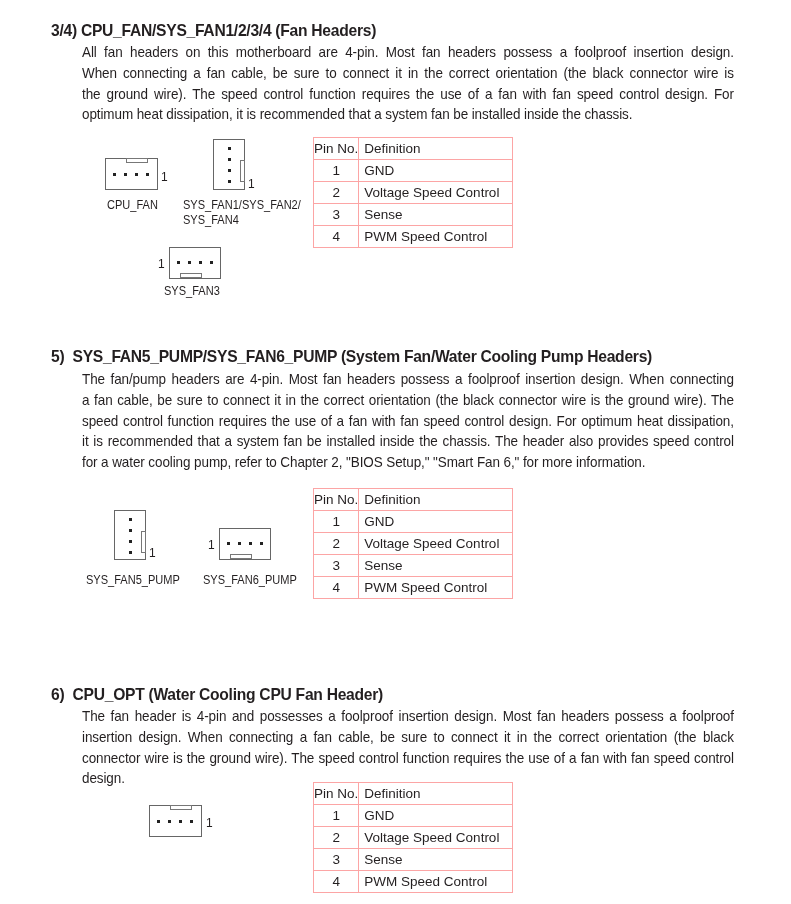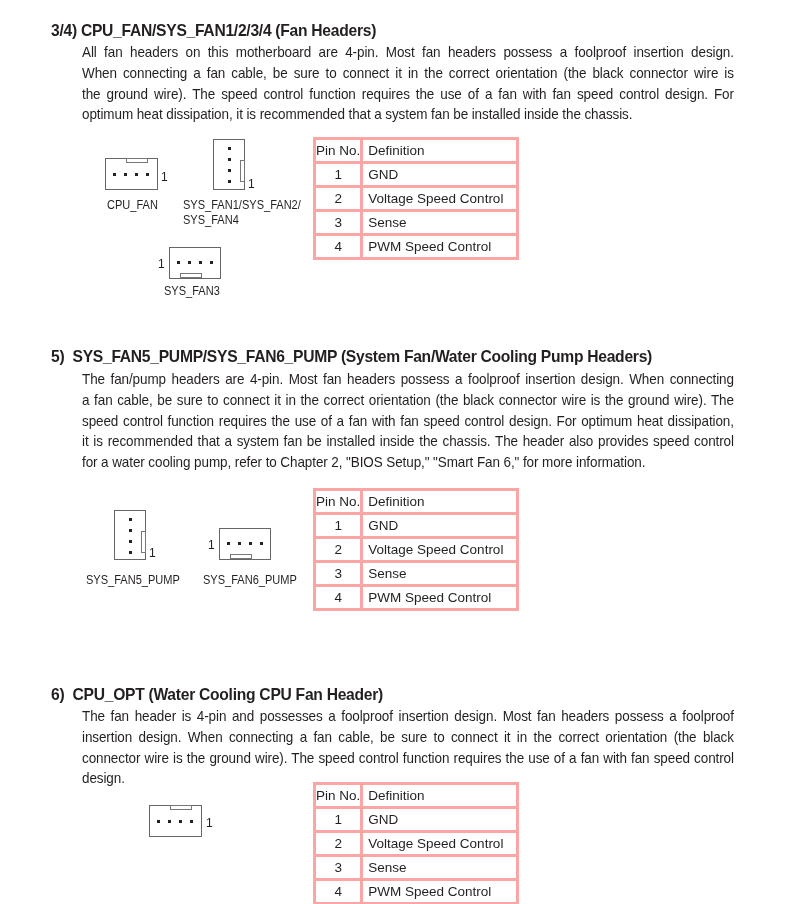--- a/index.html
+++ b/index.html
@@ -2,21 +2,21 @@
 <html><head>
 <meta charset="utf-8">
 <style>
   html,body{margin:0;padding:0;background:#fff;}
   body{width:791px;height:904px;position:relative;overflow:hidden;font-family:"Liberation Sans",sans-serif;color:#231f20;}
   .sec-title{position:absolute;font-weight:bold;font-size:17px;letter-spacing:-0.3px;transform:scaleX(0.92);transform-origin:left top;white-space:nowrap;}
   .para{position:absolute;font-size:14.5px;line-height:20.8px;text-align:justify;transform:scaleX(0.93);transform-origin:left top;letter-spacing:-0.1px;}
   .para span{display:block;text-align:justify;text-align-last:justify;white-space:nowrap;}
   .para span.last{text-align-last:left;}
   table.pins{position:absolute;border-collapse:collapse;font-size:13.5px;}
-  table.pins td{border:3px solid #fca5a5;height:21px;padding:0 5px;white-space:nowrap;}
+  table.pins td{border:1px solid #fca5a5;height:21px;padding:0 5px;white-space:nowrap;}
   table.pins td.num{text-align:center;width:44px;padding:0;}
   table.pins td.def{width:143px;}
   .hdr{position:absolute;border:1.5px solid #666;box-sizing:border-box;background:#fff;}
   .dot{position:absolute;width:3px;height:3px;background:#222;}
   .key{position:absolute;border:1.5px solid #777;box-sizing:border-box;background:#fff;}
   .lbl{position:absolute;font-size:12px;transform:scaleX(0.92);transform-origin:left top;white-space:nowrap;line-height:15px;}
   .one{position:absolute;font-size:12px;}
 </style>
 </head>
 <body>

